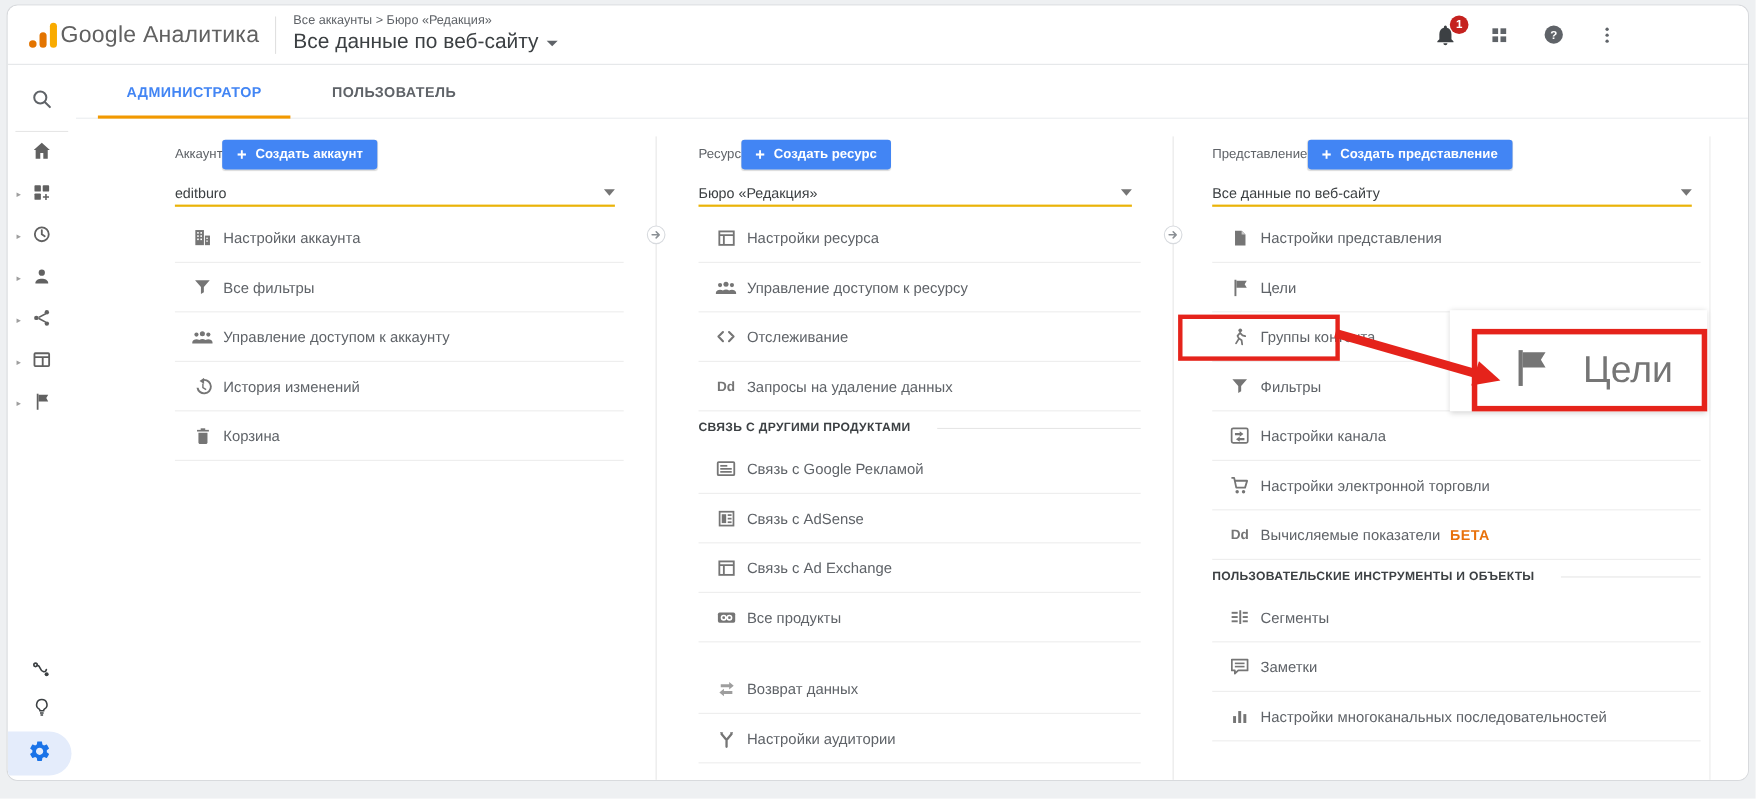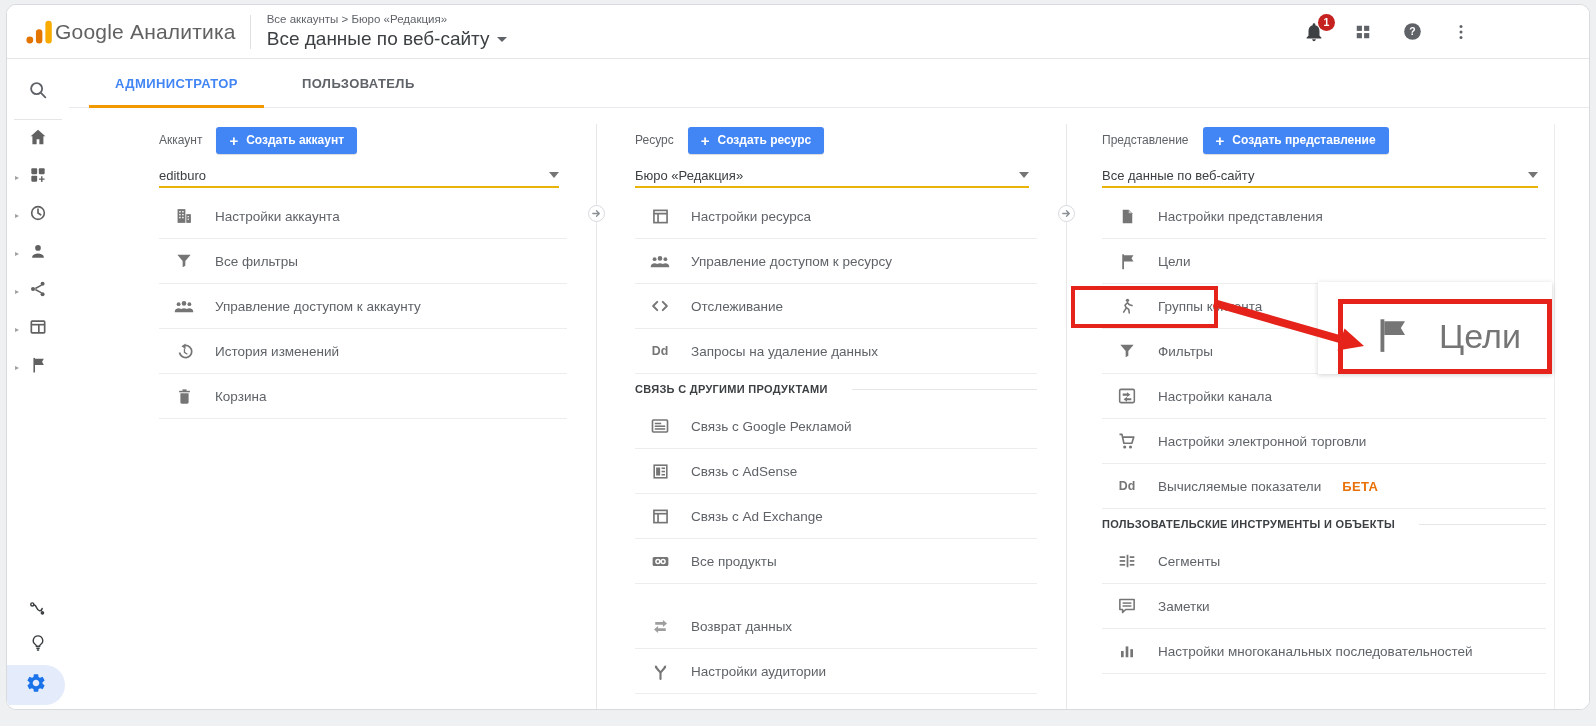--- a/index.html
+++ b/index.html
@@ -60,34 +60,34 @@
   .edge-r { position:absolute; top:16px; bottom:0; left:1485px; width:1px; background:#ececec; }
   .connector { position:absolute; top:97px; width:17px; height:17px; border-radius:50%;
                background:#fff; border:1px solid #d7dade; display:flex; align-items:center; justify-content:center; }
   .connector.c1 { left:519px; } .connector.c2 { left:989px; }
 
   .col { position:absolute; top:0; bottom:0; }
   .col.c1 { left:90px;  width:412px; }
   .col.c2 { left:566px; width:406px; }
   .col.c3 { left:1033px; width:448px; }
 
-  .col-head { position:absolute; top:18px; left:0; right:0; height:28px; display:flex; align-items:center; gap:14px; }
+  .col-head { position:absolute; top:18px; left:0; right:0; height:28px; display:flex; align-items:center; }
   .col-label { font-size:12px; color:#5f6368; }
   .create-btn { display:flex; align-items:center; gap:8px; height:27px; padding:0 13px;
                 background:var(--blue,#4285f4); color:#fff; border:none; border-radius:3px;
                 font-size:12px; font-weight:bold; font-family:"Liberation Sans",sans-serif;
                 cursor:pointer; box-shadow:0 1px 1px rgba(0,0,0,.15); }
   .create-btn .plus { font-size:15px; font-weight:bold; line-height:1; }
   .selector { position:absolute; top:56px; left:0; right:12px; height:24px; display:flex;
               align-items:center; border-bottom:2px solid #eab308; cursor:pointer; }
   .selector .sel-val { font-size:13px; color:#3c4043; }
   .sel-caret { margin-left:auto; width:0; height:0; border-left:5px solid transparent;
                border-right:5px solid transparent; border-top:6px solid #757575; }
   .list { position:absolute; top:86px; left:0; right:4px; }
-  .row { height:45px; display:flex; align-items:center; gap:19px; padding-left:13px;
+  .row { height:45px; display:flex; align-items:center; gap:7px; padding-left:13px;
          border-bottom:1px solid #ededed; cursor:pointer; }
   .row .icon { width:24px; height:24px; flex:none; display:flex; align-items:center; justify-content:center; }
   .row .lbl { font-size:13.5px; color:#5f6368; white-space:nowrap; }
   .row .badge { font-size:13px; font-weight:bold; color:var(--beta,#e8710a); letter-spacing:.4px; margin-left:2px; }
   .section { height:30px; display:flex; align-items:center; gap:24px; }
   .section .stx { font-size:11px; font-weight:bold; color:#3c4043; letter-spacing:.3px; white-space:nowrap; }
   .section .rule { flex:1; height:1px; background:#e6e6e6; }
   .gap { height:20px; }
 
   

